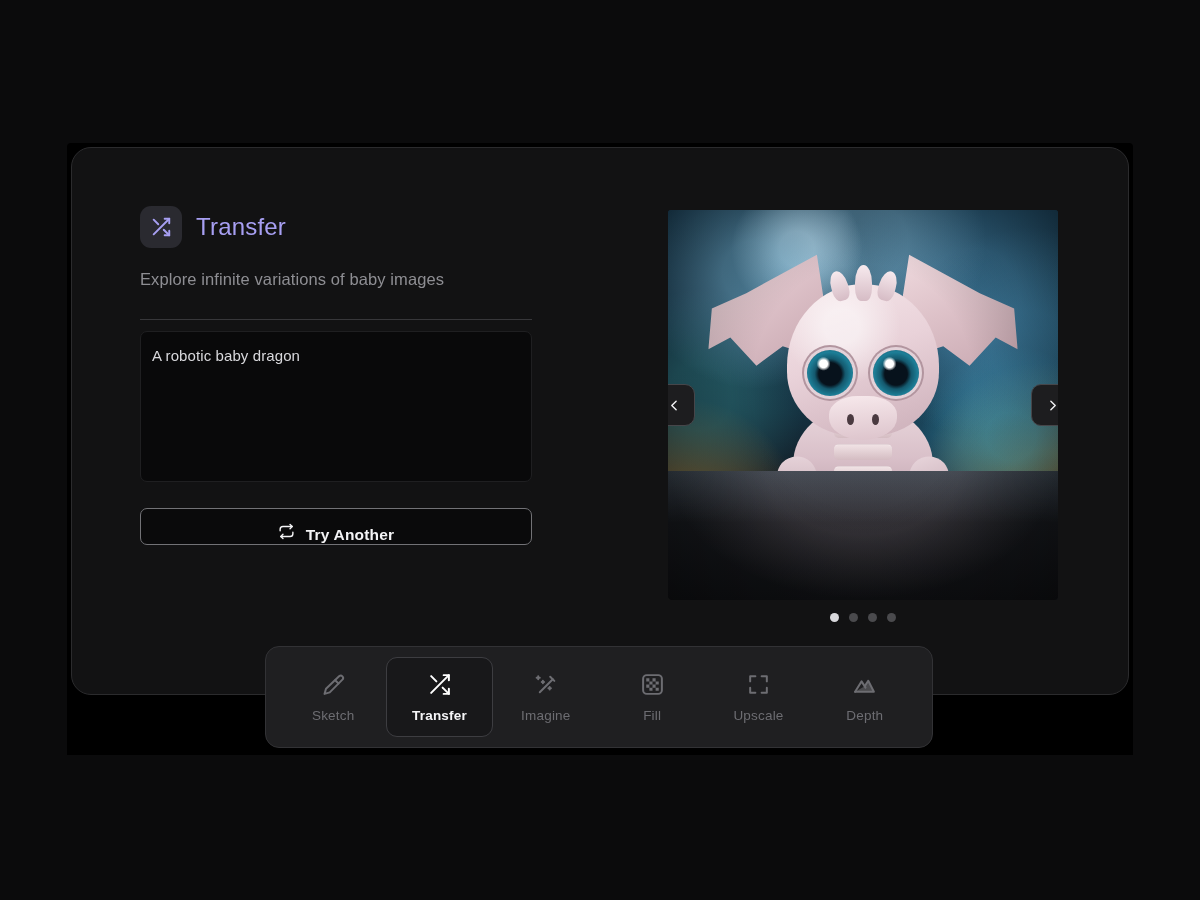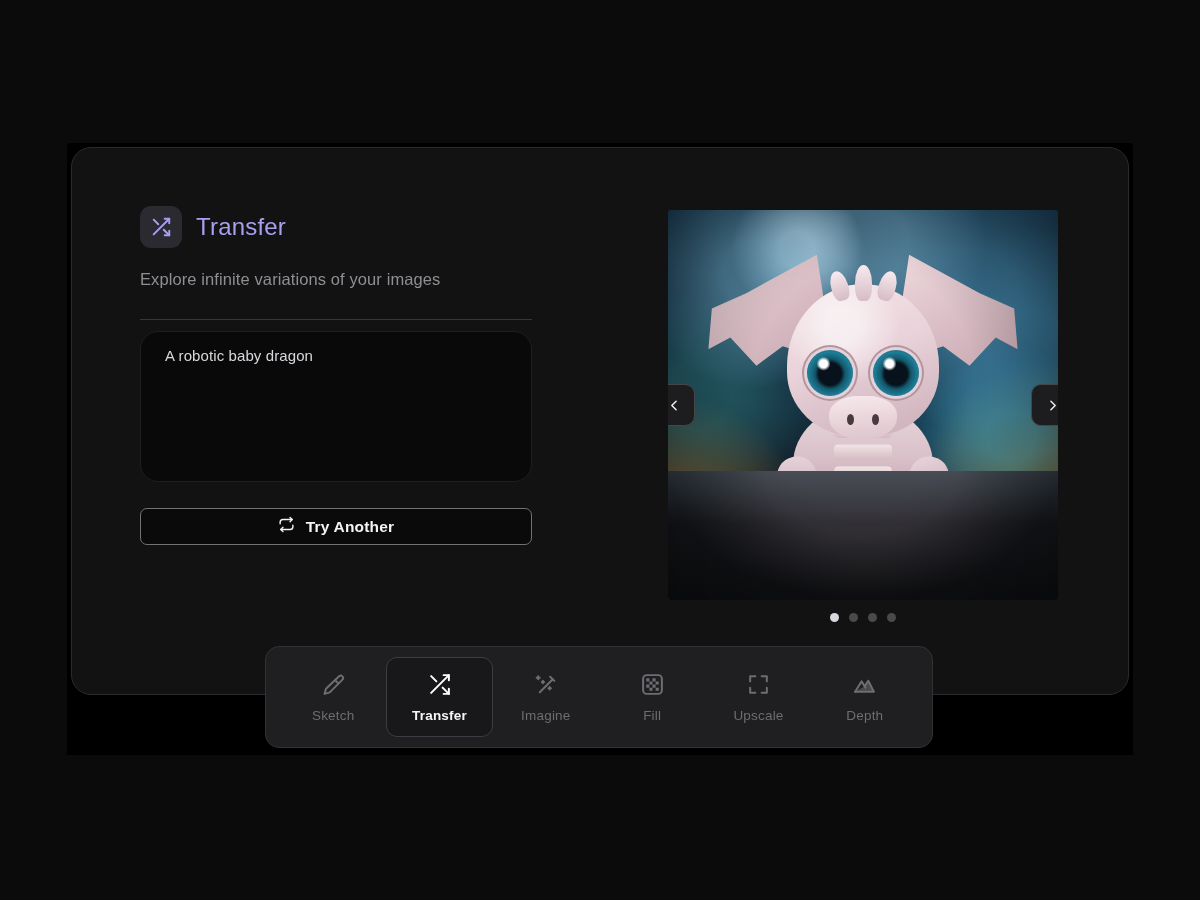--- a/index.html
+++ b/index.html
@@ -96,39 +96,39 @@
     font-weight: bold;
     color: #f2f2f4;
   }
 
   #prompt-box {
     margin-top: 11px;
     width: 392px;
     height: 151px;
     background: #09090a;
     border: 1px solid #1f1f21;
-    border-radius: 18px;
-    padding: 14px 24px;
+    border-radius: 7px;
+    padding: 14px 11px;
   }
   #prompt-value {
     font-size: 15px;
     color: #d8d8dc;
     line-height: 1.35;
     letter-spacing: .1px;
   }
 
   #try-another {
     margin-top: 26px;
     width: 392px;
     height: 37px;
     background: #0a0a0b;
     border: 1px solid #727276;
     border-radius: 7px;
     display: flex;
-    align-items: center;
+    align-items: flex-end;
     justify-content: center;
     gap: 11px;
     cursor: pointer;
   }
   #try-another-label {
     font-size: 15.5px;
     font-weight: bold;
     color: #f4f4f6;
     letter-spacing: .2px;
   }
@@ -427,21 +427,21 @@
             <path d="M16 3h5v5"></path>
             <path d="M4 20L21 3"></path>
             <path d="M21 16v5h-5"></path>
             <path d="M15 15l6 6"></path>
             <path d="M4 4l5 5"></path>
           </svg>
         </div>
         <div id="panel-title">Transfer</div>
       </div>
 
-      <div id="panel-sub">Explore infinite variations of your images</div>
+      <div id="panel-sub">Explore infinite variations of baby images</div>
 
       <div id="divider"></div>
 
 
       <div id="prompt-box">
         <div id="prompt-value">A robotic baby dragon</div>
       </div>
 
       <div id="try-another">
         <span>

